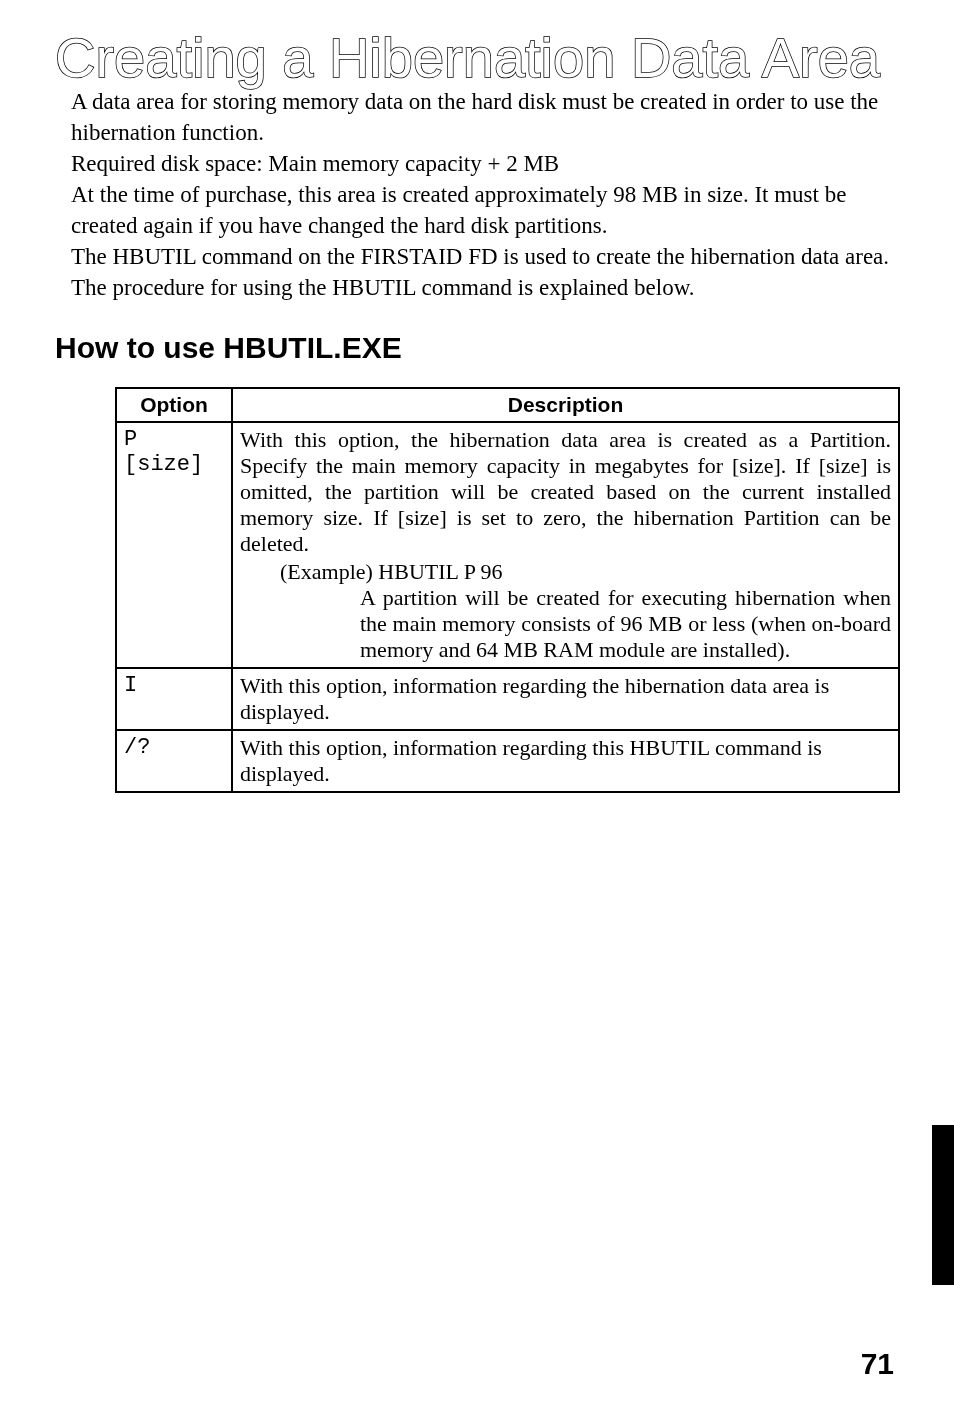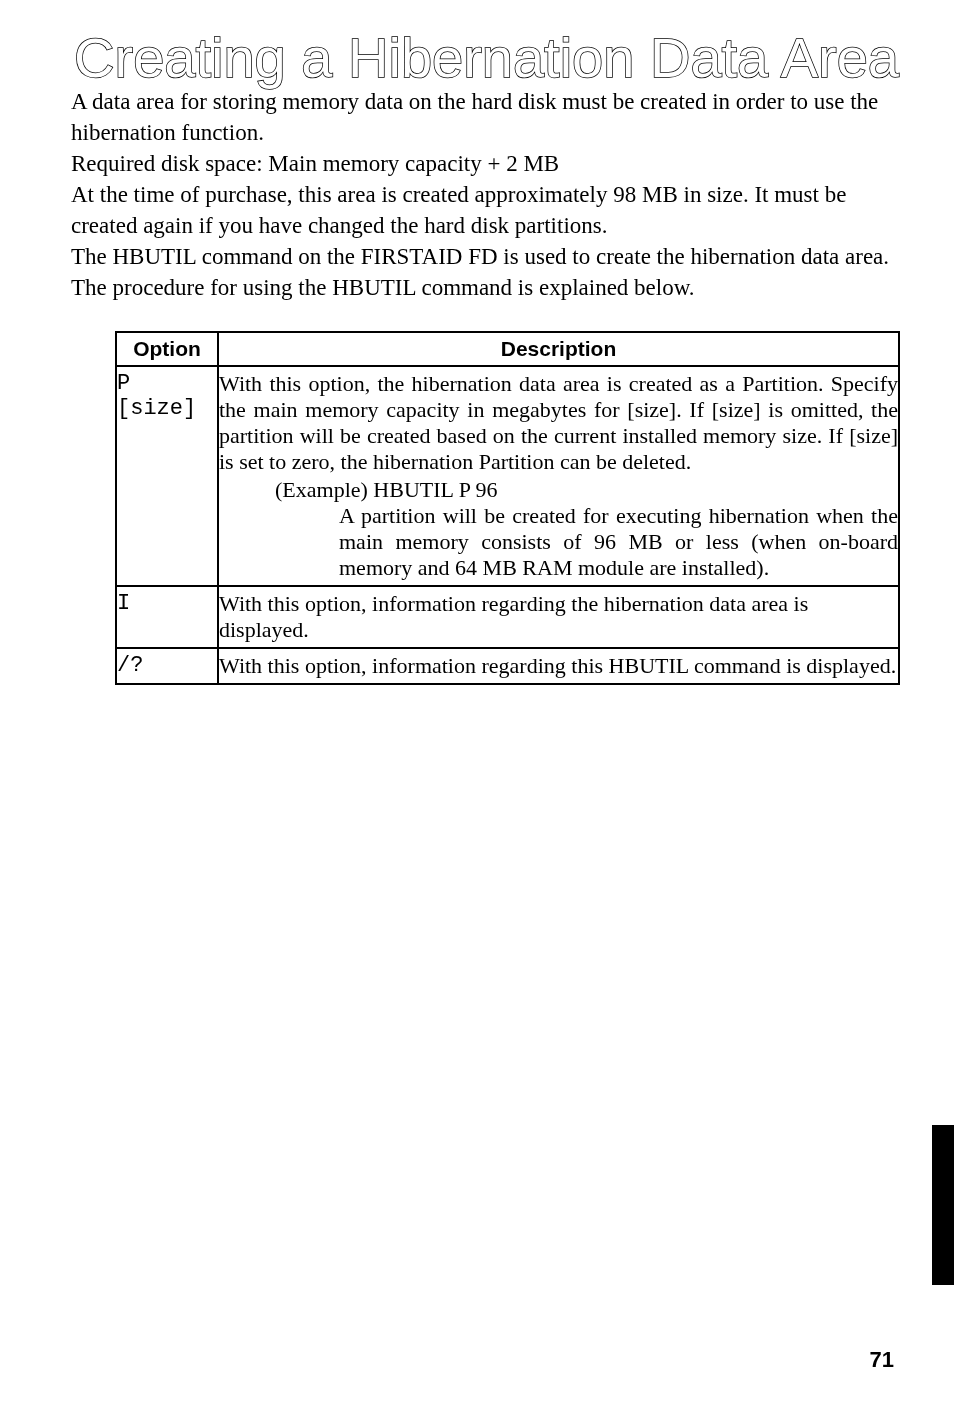--- a/index.html
+++ b/index.html
@@ -13,21 +13,21 @@
     position: relative;
     box-sizing: border-box;
   }
   .page {
     padding: 30px 55px 0 55px;
     box-sizing: border-box;
   }
   .title {
     font-size: 56px;
     font-weight: normal;
-    text-align: right;
+    text-align: left;
     letter-spacing: 0px;
     margin: 0;
     line-height: 1.0;
     font-family: Arial, Helvetica, sans-serif;
     color: #fff;
     -webkit-text-stroke: 1.5px #000;
     paint-order: stroke fill;
   }
   .subtitle {
     font-family: Arial, Helvetica, sans-serif;
@@ -91,75 +91,76 @@
     margin-bottom: 10px;
   }
   table.options {
     border-collapse: collapse;
     margin-left: 60px;
     width: 785px;
     font-size: 22px;
   }
   table.options th, table.options td {
     border: 2px solid #000;
-    padding: 4px 0;
+    padding: 4px 7px;
     vertical-align: top;
     text-align: left;
   }
   table.options th {
     font-family: Arial, Helvetica, sans-serif;
     font-weight: bold;
     text-align: center;
     font-size: 21px;
   }
   table.options td.opt {
     font-family: Liberation Mono, monospace;
     width: 100px;
     margin-top: 24px;
   }
   .desc-main {
     text-align: justify;
   }
   .example-label {
-    margin-left: 56px;
+    margin-left: 40px;
     margin-top: 2px;
   }
   .example-note {
     margin-left: 120px;
     text-align: justify;
   }
   .side-tab {
     position: absolute;
     right: 0;
     top: 1125px;
     width: 22px;
     height: 160px;
     background: #000;
   }
   .page-number {
     position: absolute;
     right: 60px;
-    bottom: 33px;
+    bottom: 25px;
     font-family: Arial, Helvetica, sans-serif;
-    font-size: 22px;
+    font-size: 30px;
     font-weight: bold;
   }
 </style>
 </head>
 <body>
 
 <div class="page">
 
   <h1 class="title">Creating a Hibernation Data Area</h1>
 
   <div class="intro" style="white-space: pre-line;">A data area for storing memory data on the hard disk must be created in order to use the hibernation function.
 Required disk space: Main memory capacity + 2 MB
 At the time of purchase, this area is created approximately 98 MB in size. It must be created again if you have changed the hard disk partitions.
 The HBUTIL command on the FIRSTAID FD is used to create the hibernation data area. The procedure for using the HBUTIL command is explained below.</div>
 
+  <div class="section-heading">How to use HBUTIL.EXE</div>
 
 
 
   <table class="options">
     <thead>
       <tr>
         <th>Option</th>
         <th>Description</th>
       </tr>
     </thead>

